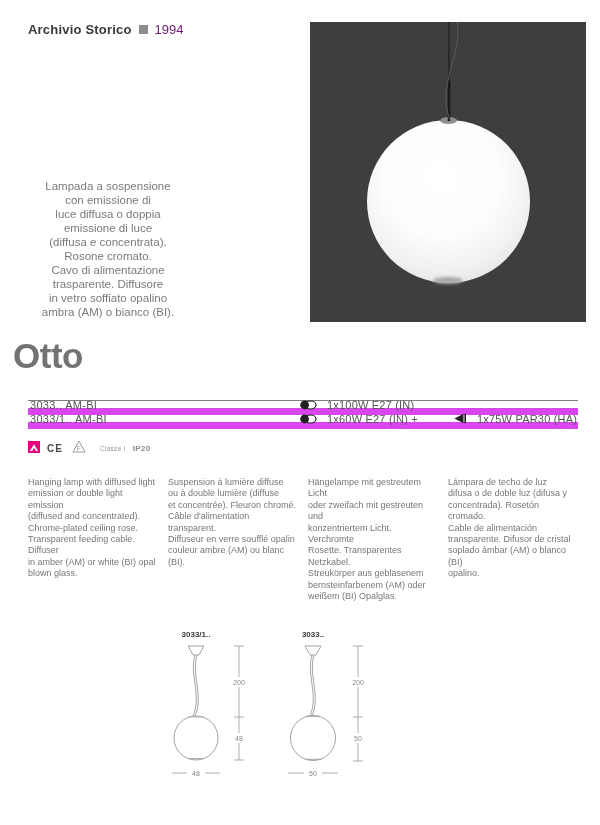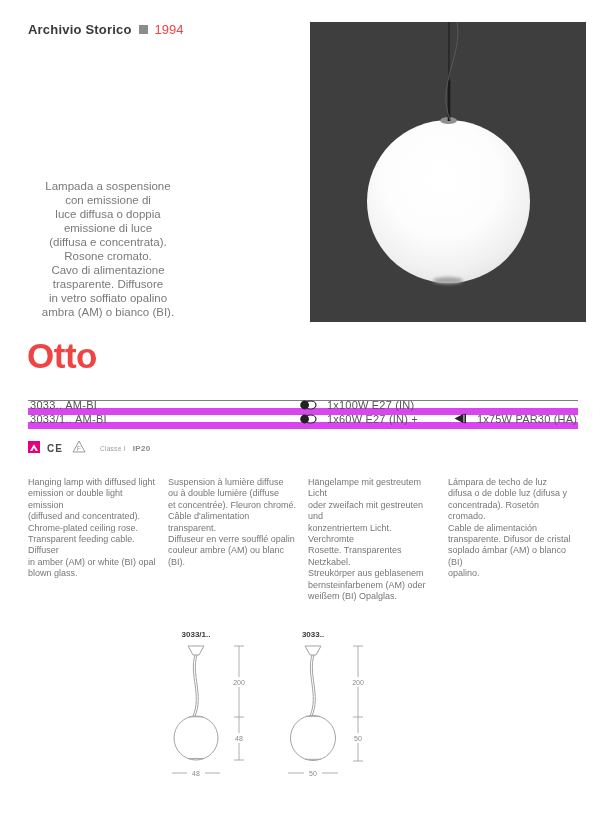--- a/index.html
+++ b/index.html
@@ -10,21 +10,21 @@
     width: 600px;
     height: 825px;
     background: #ffffff;
     overflow: hidden;
   }
 
   
   .header { position: absolute; left: 28px; top: 22px; display: flex; align-items: center; gap: 7px; }
   .header .brand { font-size: 13px; font-weight: bold; color: #3a3a3a; letter-spacing: 0.2px; }
   .header .sq { width: 9px; height: 9px; background: #8c8c8c; display: inline-block; }
-  .header .year { font-size: 13px; color: #ef4444; }
+  .header .year { font-size: 13px; color: #701a75; }
 
   
   .desc-it {
     position: absolute; left: 28px; top: 179px; width: 160px;
     font-size: 11.5px; line-height: 14px; color: #7a7a7a;
     white-space: pre-line;
     text-align: center;
   }
 
   
@@ -42,22 +42,22 @@
     position: absolute; left: 130px; top: 95px; width: 17px; height: 7px;
     border-radius: 50%; background: #8f8f8f;
   }
   .sphere-bottom {
     position: absolute; left: 123px; top: 255px; width: 30px; height: 7px;
     border-radius: 50%; background: #a8a8a8; filter: blur(1.5px);
   }
 
   
   .title {
-    position: absolute; left: 27px; top: 336px;
-    font-size: 35px; font-weight: bold; color: #ef4444; letter-spacing: -0.5px;
+    position: absolute; left: 13px; top: 336px;
+    font-size: 35px; font-weight: bold; color: #737373; letter-spacing: -0.5px;
   }
 
   
   .spec-table { position: absolute; left: 28px; top: 400px; width: 550px; }
   .spec-row {
     display: flex; align-items: center; height: 14px;
     border-bottom: 7px solid #d946ef;
     font-size: 11px; color: #555555;
   }
   .spec-table { border-top: 1px solid #7d7d7d; }

